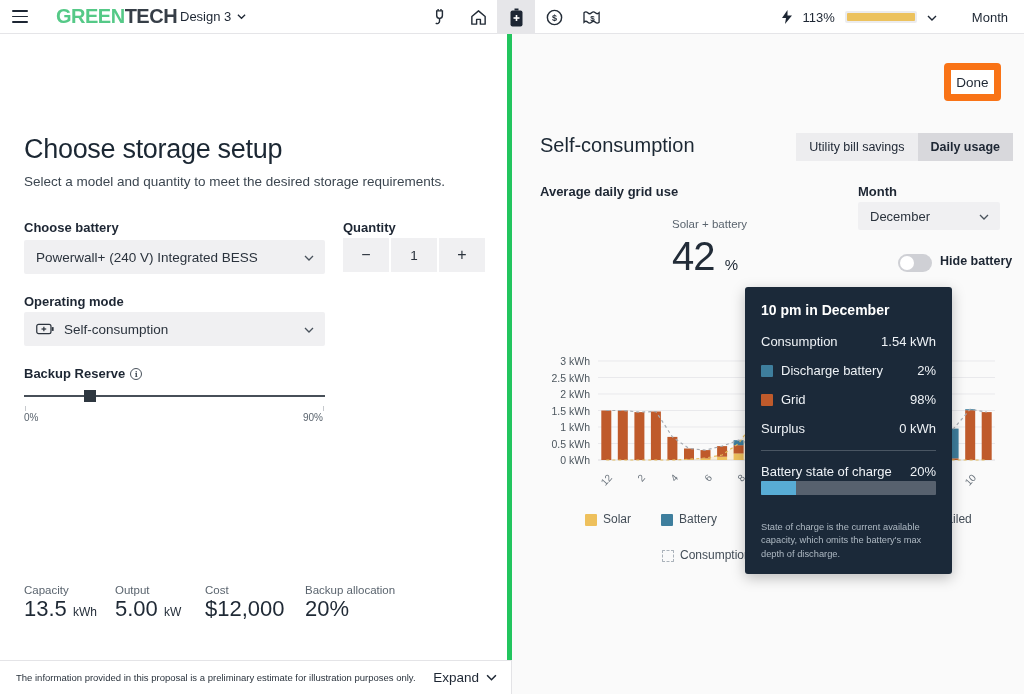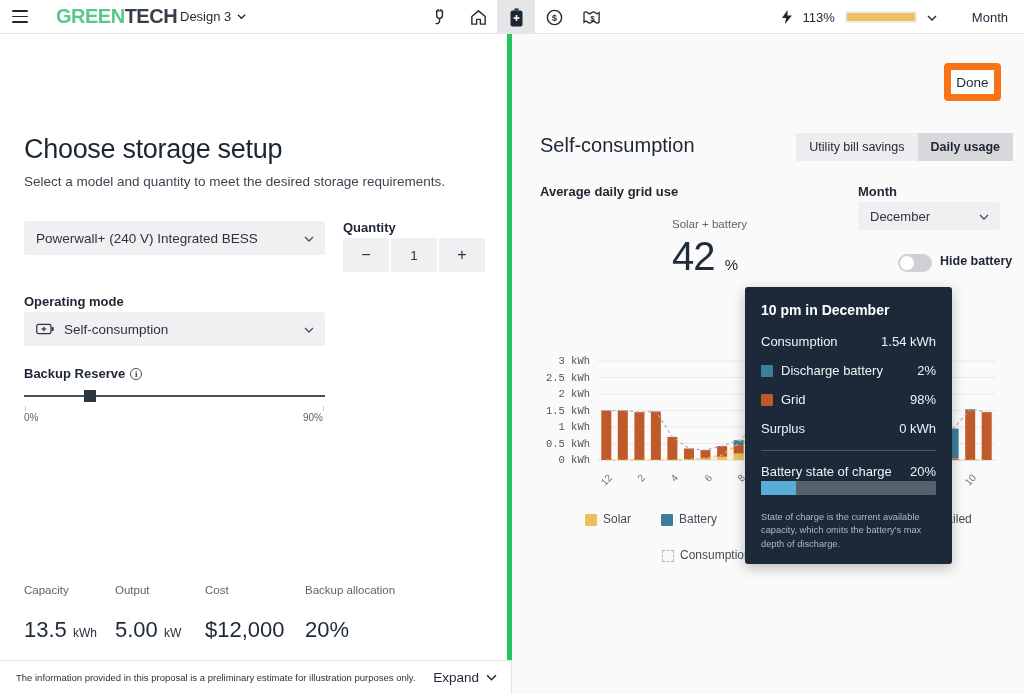--- a/index.html
+++ b/index.html
@@ -35,21 +35,21 @@
   .step-box { width:46px; height:34px; background:#f0f0f2; display:flex; align-items:center; justify-content:center; font-size:16px; color:#2b333d; cursor:pointer; }
   .step-box.val { font-size:13.5px; cursor:default; }
   .info-ic { display:inline-flex; width:12px; height:12px; border:1px solid #49525c; border-radius:50%; font-size:8px; color:#49525c; align-items:center; justify-content:center; margin-left:5px; vertical-align:1px; font-family:"DejaVu Serif",serif; }
   .slider { position:absolute; left:24px; top:352px; width:301px; height:30px; }
   .slider .track { position:absolute; left:0; right:0; top:9px; height:2px; background:#474f58; }
   .slider .handle { position:absolute; top:4px; width:12px; height:12px; background:#2e3740; cursor:pointer; }
   .slider .tick { position:absolute; top:20px; width:1px; height:5px; background:#c6c9cd; }
   .sl-lab { position:absolute; top:378px; font-size:10px; color:#5a646e; }
   .stats { position:absolute; left:24px; top:550px; width:470px; display:flex; }
   .stat { width:91px; } .stat:nth-child(2){width:90px;} .stat:nth-child(3){width:100px;} .stat:last-child{width:120px;}
-  .stat .sl { font-size:11.5px; color:#5a646e; margin-bottom:21px; white-space:nowrap; }
+  .stat .sl { font-size:11.5px; color:#5a646e; margin-bottom:0; white-space:nowrap; }
   .stat .sv { font-size:22px; color:#1f2935; white-space:nowrap; }
   .stat .su { font-size:12px; color:#1f2935; }
 
   .disclaimer { position:absolute; left:0; top:660px; width:512px; height:34px; border-top:1px solid #e4e4e7; border-right:1px solid #e3e3e6; background:#fff; display:flex; align-items:center; padding:0 14px 0 16px; z-index:5; }
   .disc-text { font-size:9.5px; color:#2a333d; white-space:nowrap; overflow:hidden; max-width:400px; }
   .expand { margin-left:auto; font-size:13.5px; color:#1d2633; display:flex; align-items:center; gap:7px; cursor:pointer; white-space:nowrap; }
 
   
   .right-panel { position:absolute; left:512px; top:34px; width:512px; height:660px; background:#fafafa; }
   .done-btn { position:absolute; right:23px; top:29px; width:57px; height:38px; background:#fff; border:7px solid #f97316; border-radius:4px; font-size:13.5px; color:#1d2633; display:flex; align-items:center; justify-content:center; cursor:pointer; }
@@ -63,39 +63,39 @@
   .metric .mv { font-size:40px; color:#222c38; letter-spacing:-1px; }
   .metric .mu { font-size:15px; color:#222c38; letter-spacing:0; }
   .month-label { position:absolute; left:346px; top:150px; font-size:13px; font-weight:600; color:#1d2633; }
   .toggle-row { position:absolute; left:386px; top:220px; display:flex; align-items:flex-start; gap:8px; }
   .toggle { width:34px; height:18px; background:#cfd0d5; border-radius:9px; position:relative; cursor:pointer; }
   .knob { position:absolute; left:2px; top:2px; width:14px; height:14px; background:#fff; border-radius:50%; }
   .tog-label { font-size:12.5px; font-weight:600; color:#1d2633; }
 
   
   .ylabels { position:absolute; left:18px; top:0; width:60px; }
-  .ylab { position:absolute; right:0; font-size:10.5px; color:#4c565e; white-space:nowrap;font-family:Liberation Mono, monospace; }
+  .ylab { position:absolute; right:0; font-size:10.5px; color:#4c565e; white-space:nowrap; }
   .plot { position:absolute; left:86px; top:326px; width:397px; height:101px; }
   .xlabels { position:absolute; left:86px; top:432px; width:397px; height:26px; }
   .xlab { position:absolute; font-size:10px; color:#6b747d; transform:rotate(-48deg); transform-origin:top right; width:16px; text-align:right; }
   .legend { position:absolute; display:flex; align-items:center; }
   .lg-item { display:flex; align-items:flex-end; gap:6px; font-size:12px; color:#434d57; white-space:nowrap; }
   .sq { width:12px; height:12px; border-radius:1px; }
   .sq.dash { background:transparent !important; border:1.5px dashed #aab2ba; }
 
   
   .tooltip { position:absolute; left:745px; top:287px; width:207px; background:#1b2939; border-radius:3px; padding:15px 16px 13px; z-index:20; box-shadow:0 4px 14px rgba(0,0,0,.25); }
   .tt-title { font-size:14px; font-weight:700; color:#fff; margin-bottom:16px; }
   .tt-row { display:flex; align-items:center; font-size:13px; color:#eef2f6; margin-bottom:14px; }
   .tt-row .sq { margin-right:8px; width:12px; height:12px; }
   .tt-row .ttv { margin-left:auto; }
   .tt-div { border-top:1px solid #4a5663; margin:2px 0 13px; }
   .soc-bar { margin-top:2px; height:14px; background:#57616e; border-radius:1px; overflow:hidden; }
   .soc-fill { height:100%; background:#58acd5; }
-  .tt-note { margin-top:16px; font-size:9.3px; line-height:1.45; color:#aeb9c3; }
+  .tt-note { margin-top:26px; font-size:9.3px; line-height:1.45; color:#aeb9c3; }
 </style>
 </head>
 <body>
 
 <div class="topbar">
   <div class="hamburger">
       <span></span>
       <span></span>
       <span></span>
     </div>
@@ -160,21 +160,21 @@
       </span>
     <span class="exit">Month</span>
   </div>
 </div>
 
 <div class="left-panel">
   <div class="h1">Choose storage setup</div>
   <div class="sub">Select a model and quantity to meet the desired storage requirements.</div>
 
   <div class="flabel" style="left:24px; top:186px;">Choose battery</div>
-  <div class="select" style="left:24px; top:187px; width:301px;">
+  <div class="select" style="left:24px; top:206px; width:301px;">
     <span>Powerwall+ (240 V) Integrated BESS</span>
     <span class="chev">
         <svg width="10" height="10" viewBox="0 0 10 10">
           <polyline points="1,3 5,7 9,3" fill="none" stroke="#49525c" stroke-width="1.3"></polyline>
         </svg>
       </span>
   </div>
 
   <div class="flabel" style="left:343px; top:186px;">Quantity</div>
   <div class="stepper">

